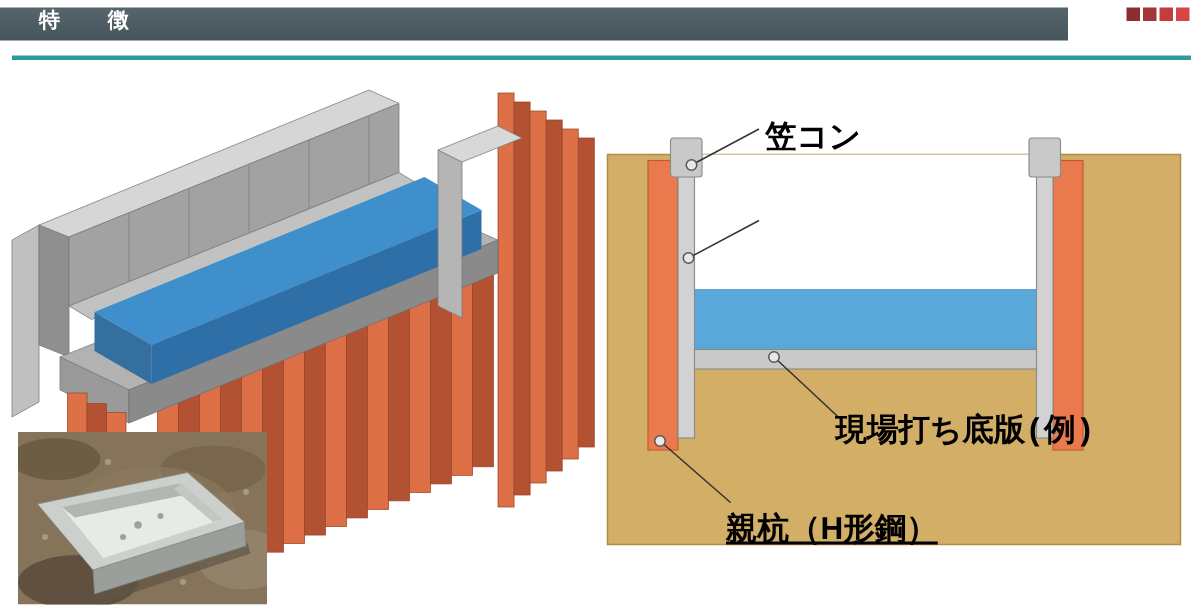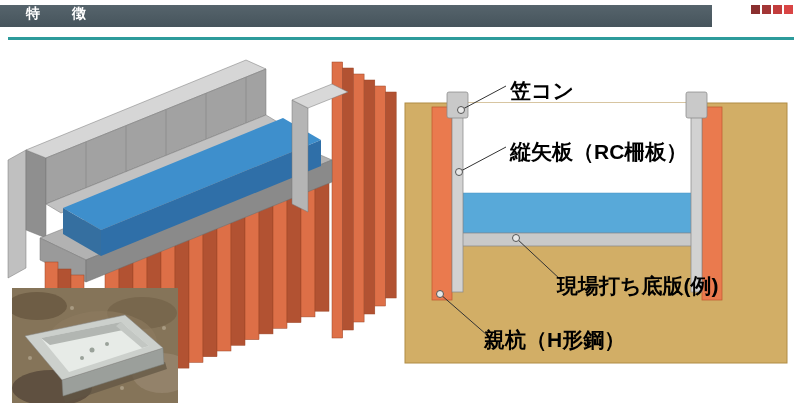--- a/index.html
+++ b/index.html
@@ -17,22 +17,22 @@
 
   .rule { position:absolute; left:8px; top:37px; width:786px; height:3px; background:#2d9b9b; }
 
   .render3d { position:absolute; left:5px; top:48px; width:392px; height:356px; }
   .photo    { position:absolute; left:12px; top:288px; width:166px; height:115px; }
   .xsec     { position:absolute; left:400px; top:58px; width:396px; height:312px; }
 
   .lbl { position:absolute; font-size:21px; font-weight:600; color:#000; white-space:nowrap; }
   .lbl-cap   { left:510px; top:77px; }
   .lbl-sheet { left:510px; top:138px; }
-  .lbl-slab  { left:557px; top:272px; }
-  .lbl-pile  { left:484px; top:326px; }
+  .lbl-slab  { left:557px; top:272px;font-family:Liberation Mono, monospace; }
+  .lbl-pile  { left:484px; top:338px;text-decoration:underline; }
 </style>
 </head>
 <body>
 
 <div class="slide">
 
   <div class="header-bar">
     <span class="title">特 徴</span>
   </div>
   <div class="squares">
@@ -163,17 +163,16 @@
 
     <g fill="#e8e8e8" stroke="#555" stroke-width="1">
       <circle cx="61" cy="52" r="3.5"></circle>
       <circle cx="59" cy="114" r="3.5"></circle>
       <circle cx="116" cy="180" r="3.5"></circle>
       <circle cx="40" cy="236" r="3.5"></circle>
     </g>
   </svg>
 
   <div class="lbl lbl-cap">笠コン</div>
-  <div class="lbl lbl-sheet">縦矢板（RC柵板）</div>
   <div class="lbl lbl-slab">現場打ち底版(例)</div>
   <div class="lbl lbl-pile">親杭（H形鋼）</div>
 
 </div>
 
 </body></html>

